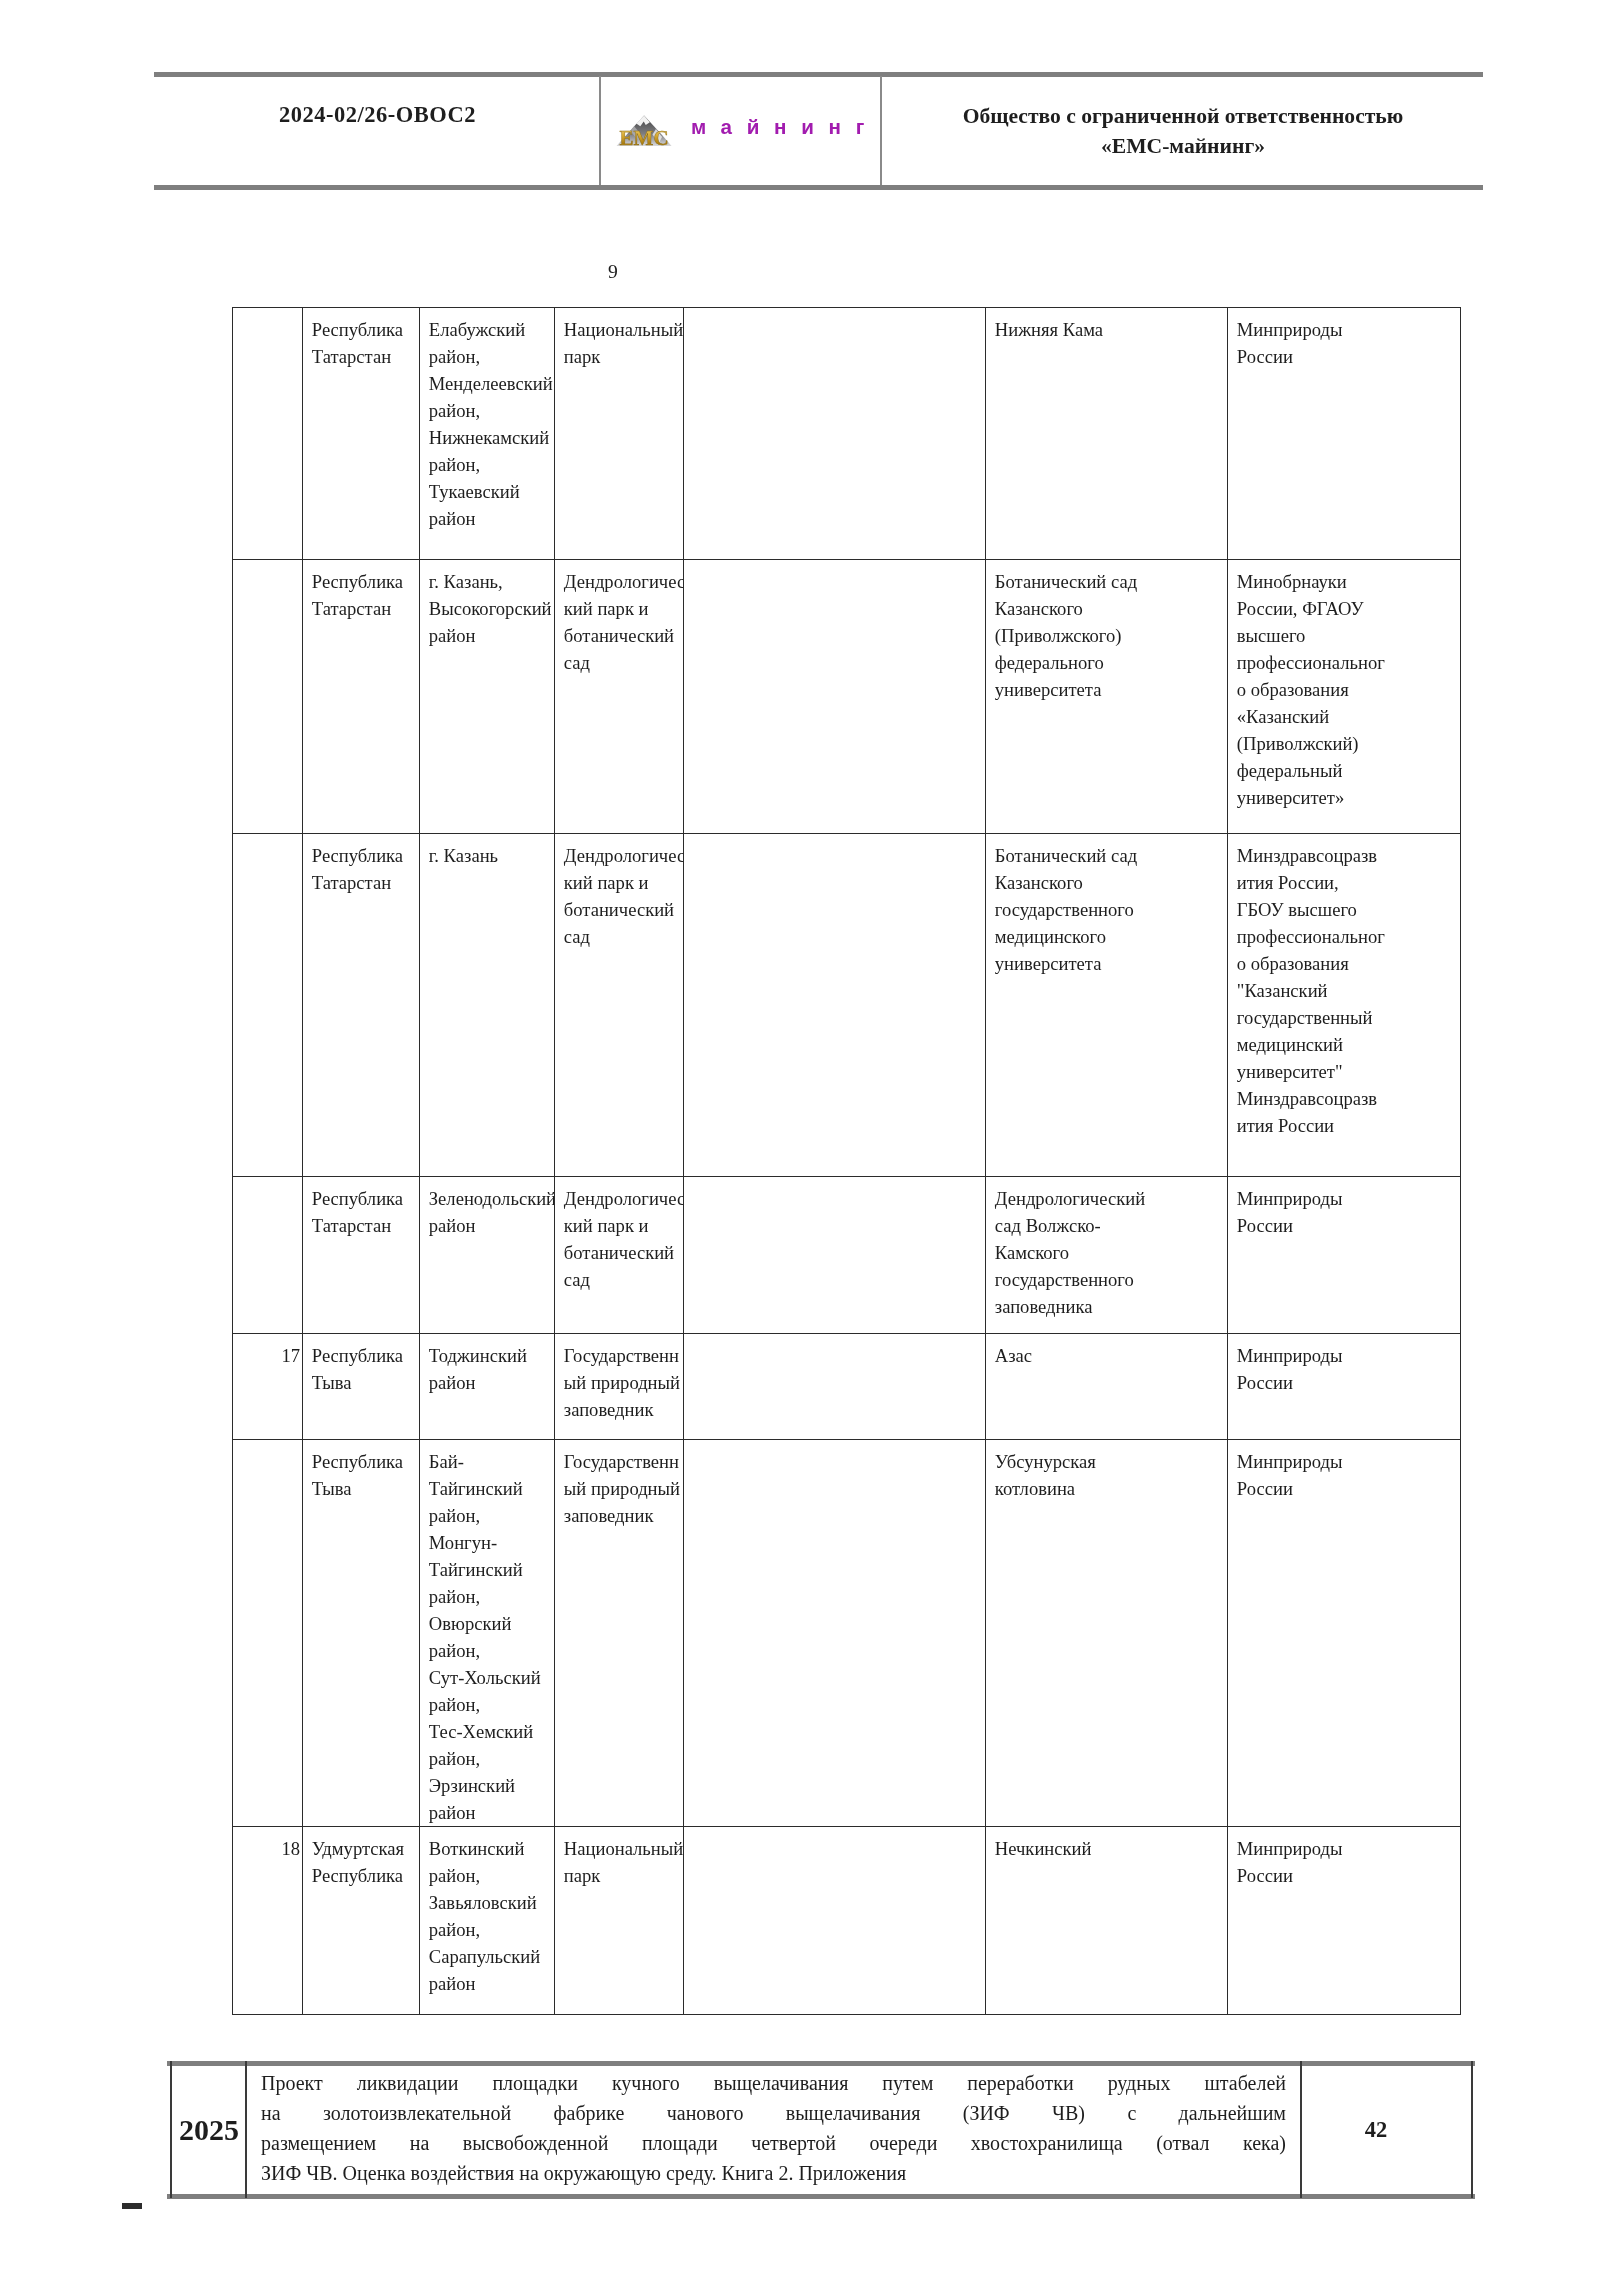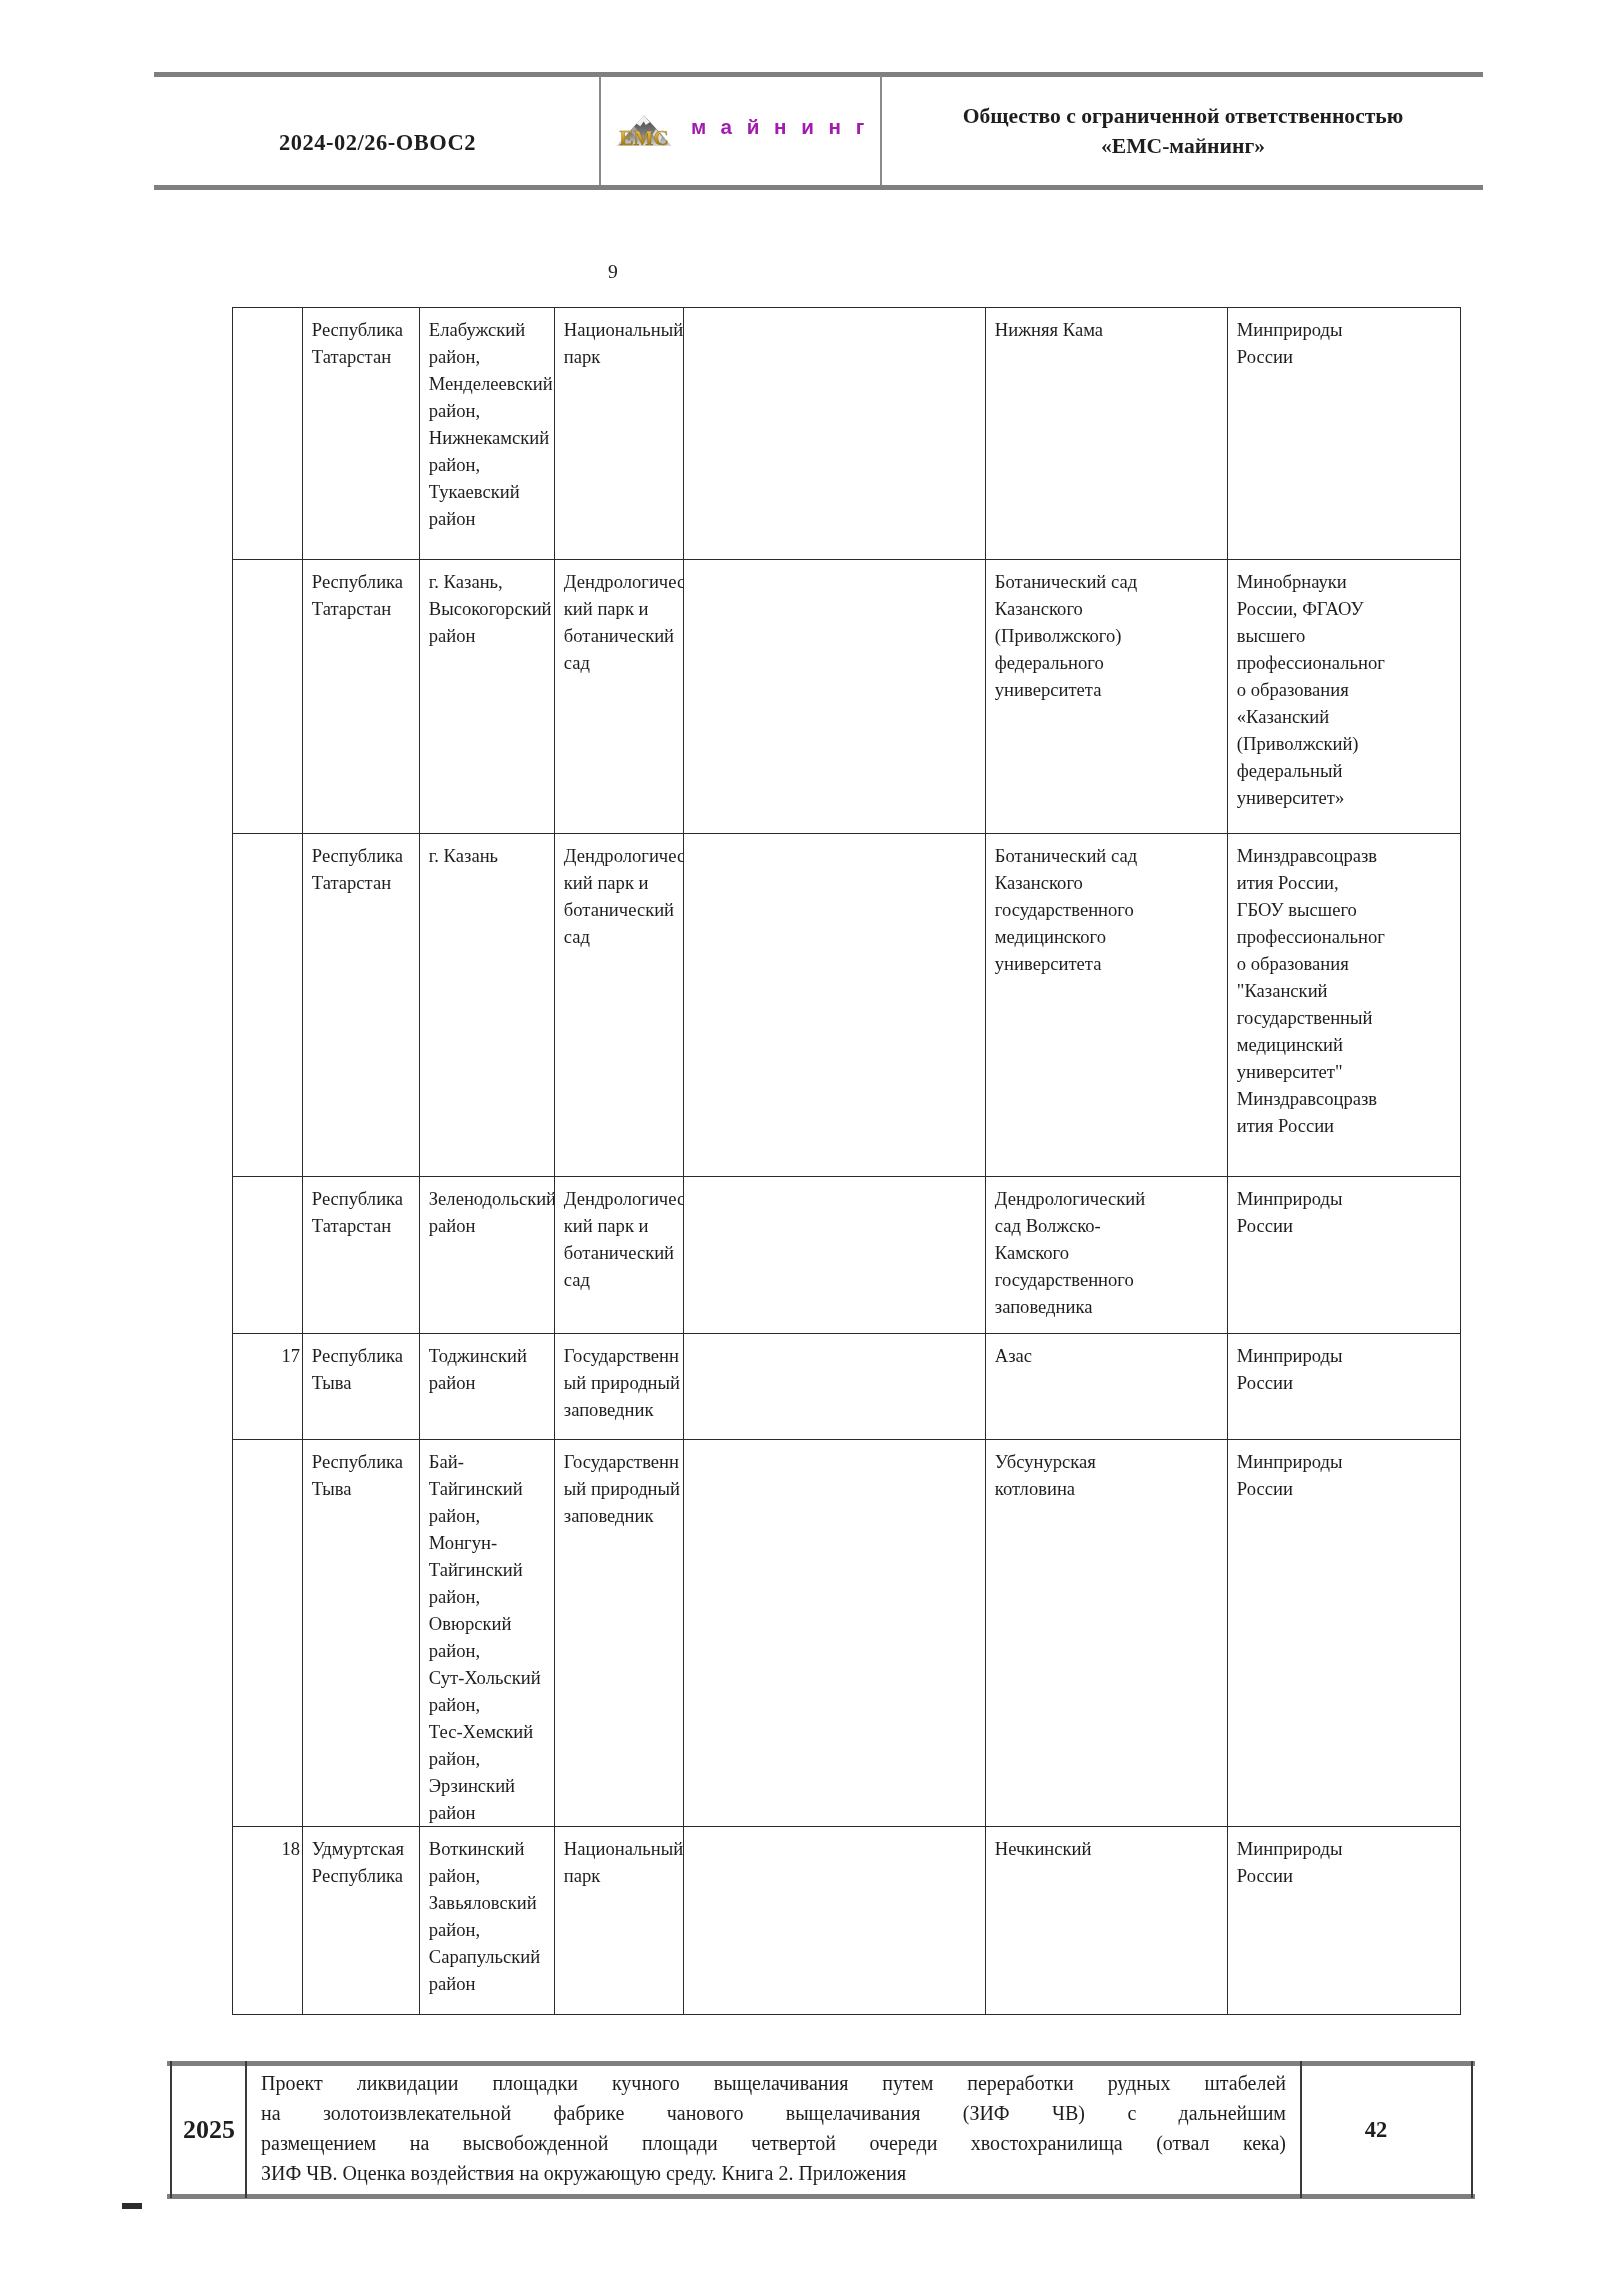--- a/index.html
+++ b/index.html
@@ -13,21 +13,21 @@
     overflow:hidden;
   }
   
   .rule{position:absolute;background:#7f7f7f;}
   .hdr-rule-top{left:154px;top:72px;width:1329px;height:4.9px;}
   .hdr-rule-bottom{left:154px;top:185px;width:1329px;height:4.9px;}
   .hdr-vline{position:absolute;top:76px;width:2px;height:109px;background:#8a8a8a;}
   .hdr-vline.v1{left:599px;}
   .hdr-vline.v2{left:880px;}
   .hdr-cell-left{
-    position:absolute;left:157px;top:88px;width:441px;height:109px;
+    position:absolute;left:157px;top:60px;width:441px;height:109px;
     display:flex;align-items:center;justify-content:center;
     font-weight:bold;font-size:22.5px;letter-spacing:0.5px;
   }
   .hdr-cell-right{
     position:absolute;left:884px;top:76px;width:598px;height:109px;
     display:flex;flex-direction:column;align-items:center;justify-content:center;
     font-weight:bold;font-size:21.6px;line-height:30px;text-align:center;
   }
   .logo{
     position:absolute;left:605px;top:77px;width:274px;height:108px;
@@ -60,21 +60,21 @@
   .ftr-rule-top{left:167px;top:2061px;width:1308px;height:4.9px;}
   .ftr-rule-bottom{left:167px;top:2194px;width:1308px;height:4.9px;}
   .ftr-vline{position:absolute;top:2061px;height:137px;width:2px;background:#3a3a3a;}
   .ftr-vline.f1{left:170px;}
   .ftr-vline.f2{left:245px;}
   .ftr-vline.f3{left:1300px;}
   .ftr-vline.f4{left:1471px;}
   .ftr-year{
     position:absolute;left:172px;top:2066px;width:74px;height:127px;
     display:flex;align-items:center;justify-content:center;
-    font-weight:bold;font-size:26px;
+    font-weight:bold;font-size:30px;
   }
   .ftr-text{
     position:absolute;left:261px;top:2068px;width:1025px;height:123px;
     font-size:20px;line-height:30px;
   }
   .ftr-text .fl{text-align:justify;text-align-last:justify;}
   .ftr-text .fl:last-child{text-align-last:left;}
   .ftr-page{
     position:absolute;left:1302px;top:2066px;width:148px;height:127px;
     display:flex;align-items:center;justify-content:center;

